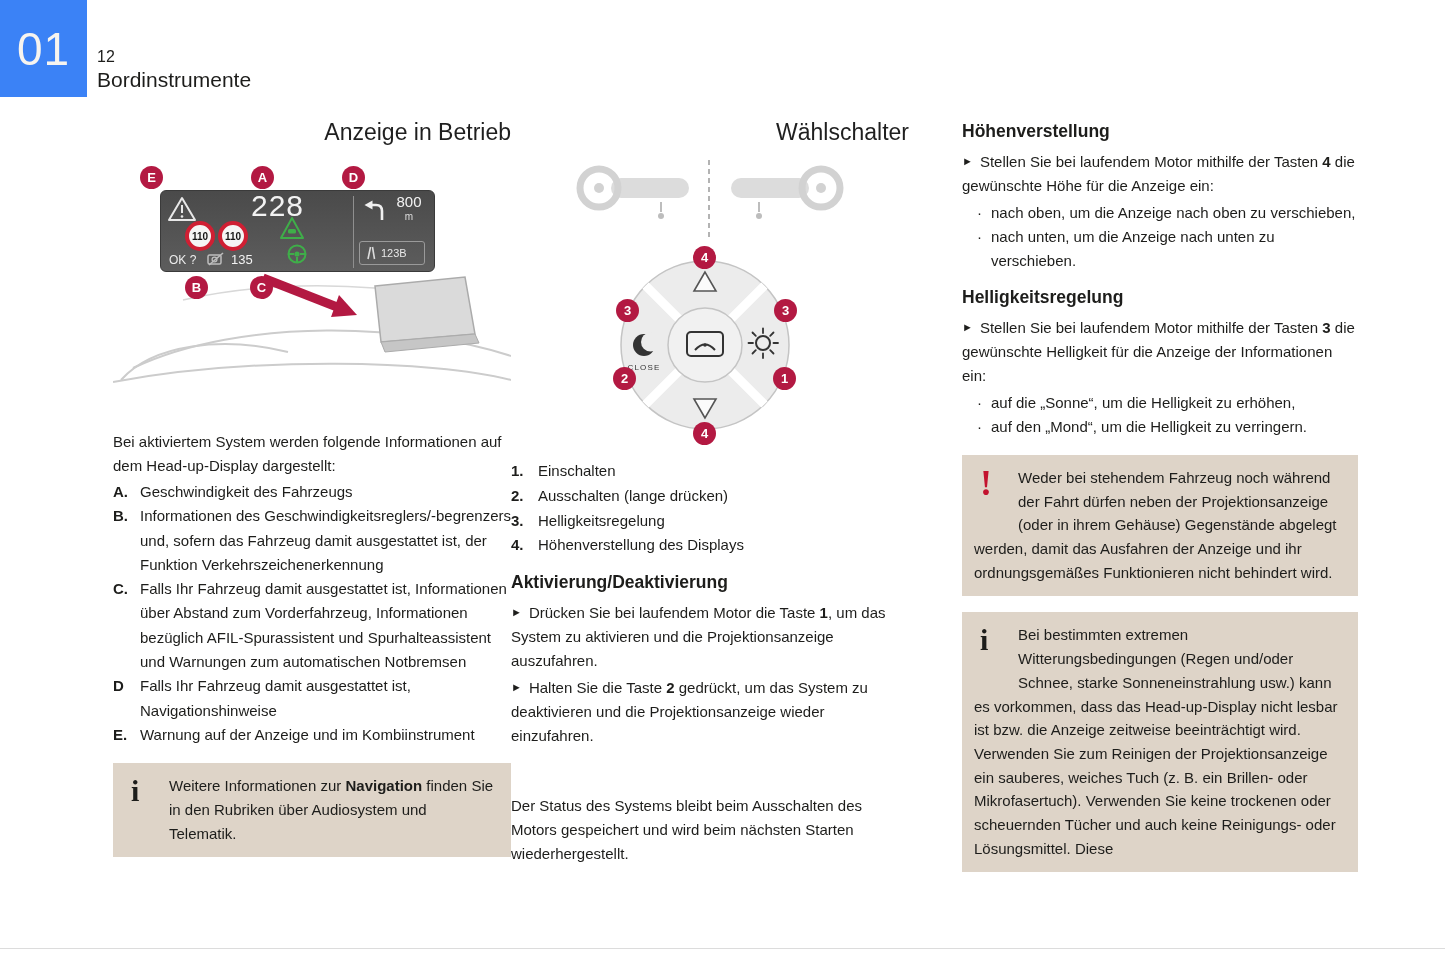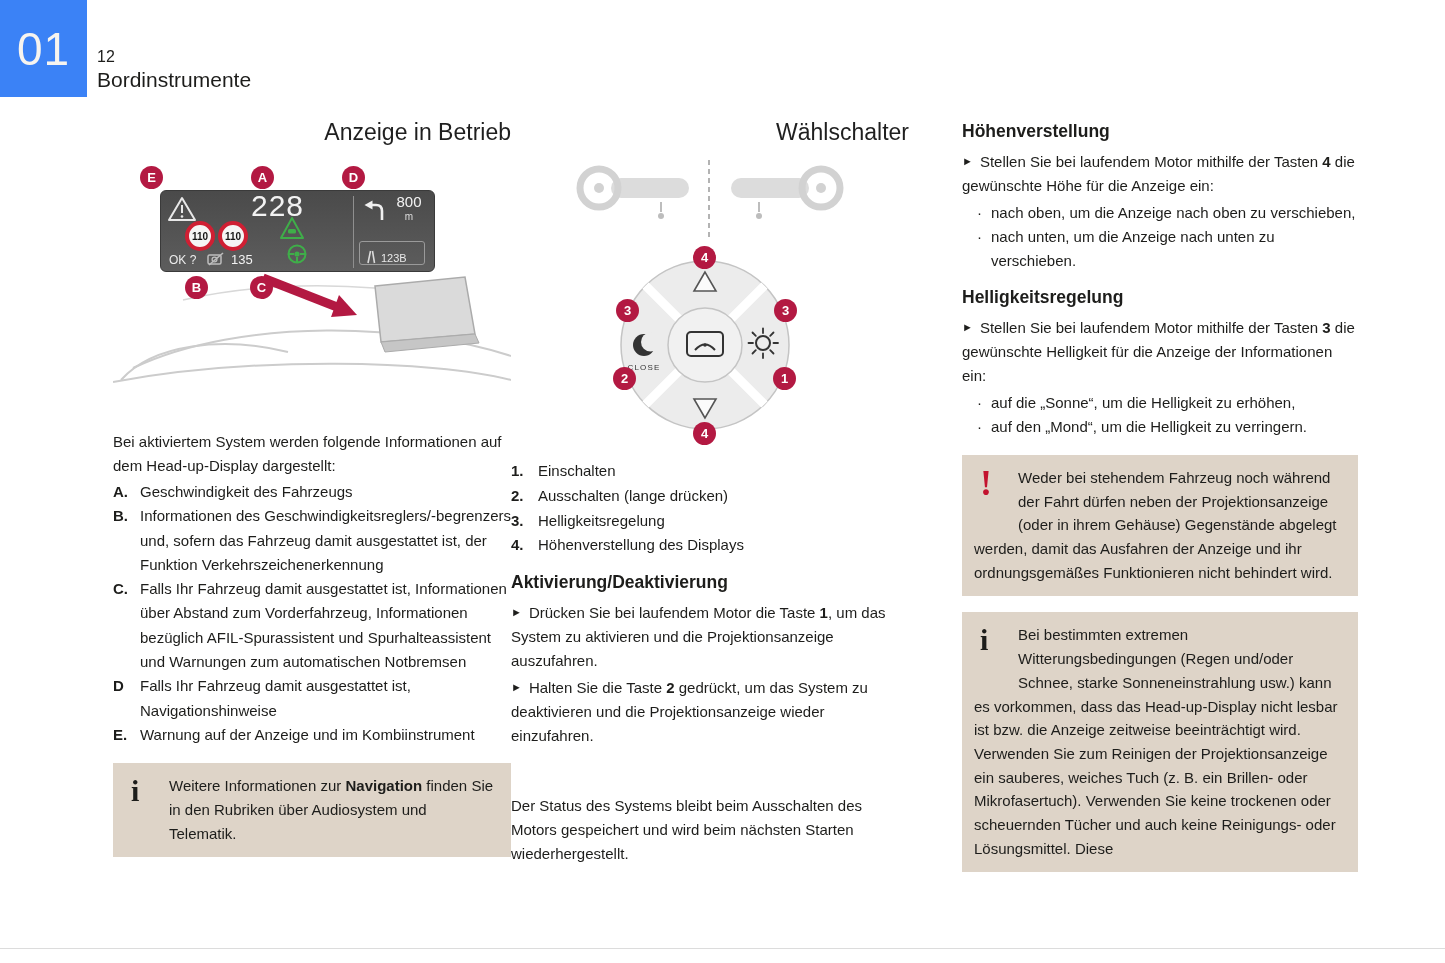--- a/index.html
+++ b/index.html
@@ -63,21 +63,21 @@
     font-weight:700; display:flex; align-items:center; justify-content:center; }
   .hud-sign.s1 { left:24px; top:30px; }
   .hud-sign.s2 { left:57px; top:30px; }
   .hud-ok { left:8px; top:62px; color:#ececec; font-size:12px; }
   .hud-limit { left:70px; top:61px; color:#f2f2f2; font-size:13px; }
   .hud-divider { left:192px; top:5px; width:1px; height:72px; background:#8f8f8f; position:absolute; }
   .hud-dist { left:226px; top:3px; width:44px; text-align:center; color:#f2f2f2;
     font-size:15px; line-height:1.1; }
   .hud-dist .unit { display:block; font-size:10px; color:#dcdcdc; }
   .hud-chip { left:198px; top:50px; width:66px; height:24px; border:1px solid #9a9a9a;
-    border-radius:3px; display:flex; align-items:flex-end; gap:4px; padding:0 5px;
+    border-radius:3px; display:flex; align-items:center; gap:4px; padding:0 5px;
     color:#e8e8e8; font-size:11px; position:absolute; }
   .dash-sketch { position:absolute; left:0; top:112px; z-index:1; }
 
   
   .sel-figure { position:relative; height:295px; margin-top:2px; }
   .sel-figure svg { display:block; }
 
   .footer-rule { position:absolute; left:0; top:948px; width:1445px; height:1px; background:#dcdcdc; }
 </style>
 </head>

